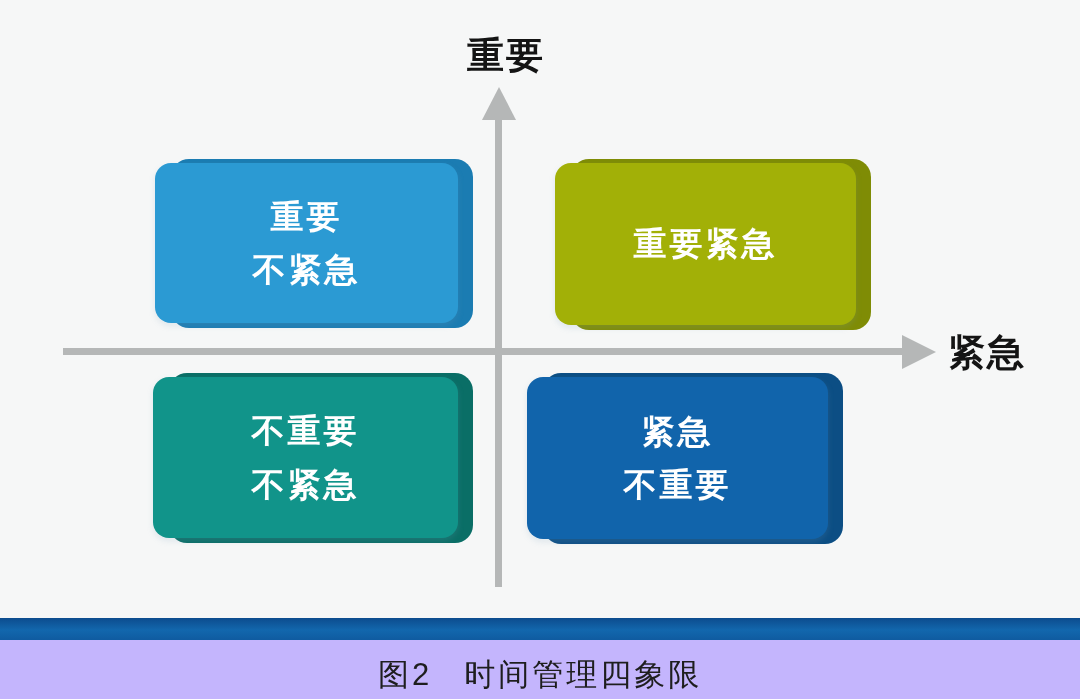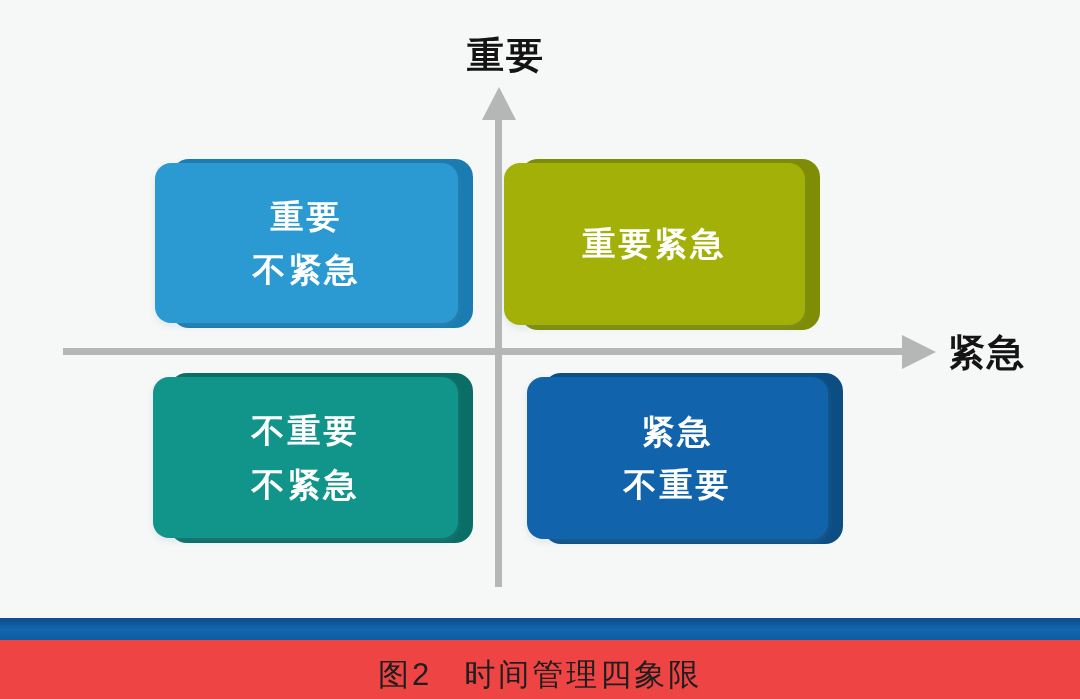--- a/index.html
+++ b/index.html
@@ -78,36 +78,36 @@
   }
   .q-line {
     color: #ffffff;
     font-size: 33px;
     font-weight: 700;
     line-height: 1.62;
     letter-spacing: 3px;
     white-space: nowrap;
   }
   .q-top-left     { left: 155px; top: 163px; width: 303px; height: 160px; }
-  .q-top-right    { left: 504px; top: 163px; width: 301px; height: 162px; }
+  .q-top-right    { left: 555px; top: 163px; width: 301px; height: 162px; }
   .q-bottom-left  { left: 153px; top: 377px; width: 305px; height: 161px; }
   .q-bottom-right { left: 527px; top: 377px; width: 301px; height: 162px; }
 
   
   .divider-bar {
     position: absolute;
     left: 0; right: 0;
     top: 618px; height: 22px;
     background: linear-gradient(180deg, #0c4c8e 0%, #1267ad 55%, #0f5ba0 100%);
   }
   .footer-area {
     position: absolute;
     left: 0; right: 0;
     top: 640px; bottom: 0;
-    background: #ef4444;
+    background: #c4b5fd;
   }
   .caption {
     position: absolute;
     left: 0; width: 100%;
     top: 14px;
     text-align: center;
     font-size: 31px;
     color: #1e1e1e;
     letter-spacing: 3px;
     white-space: nowrap;

